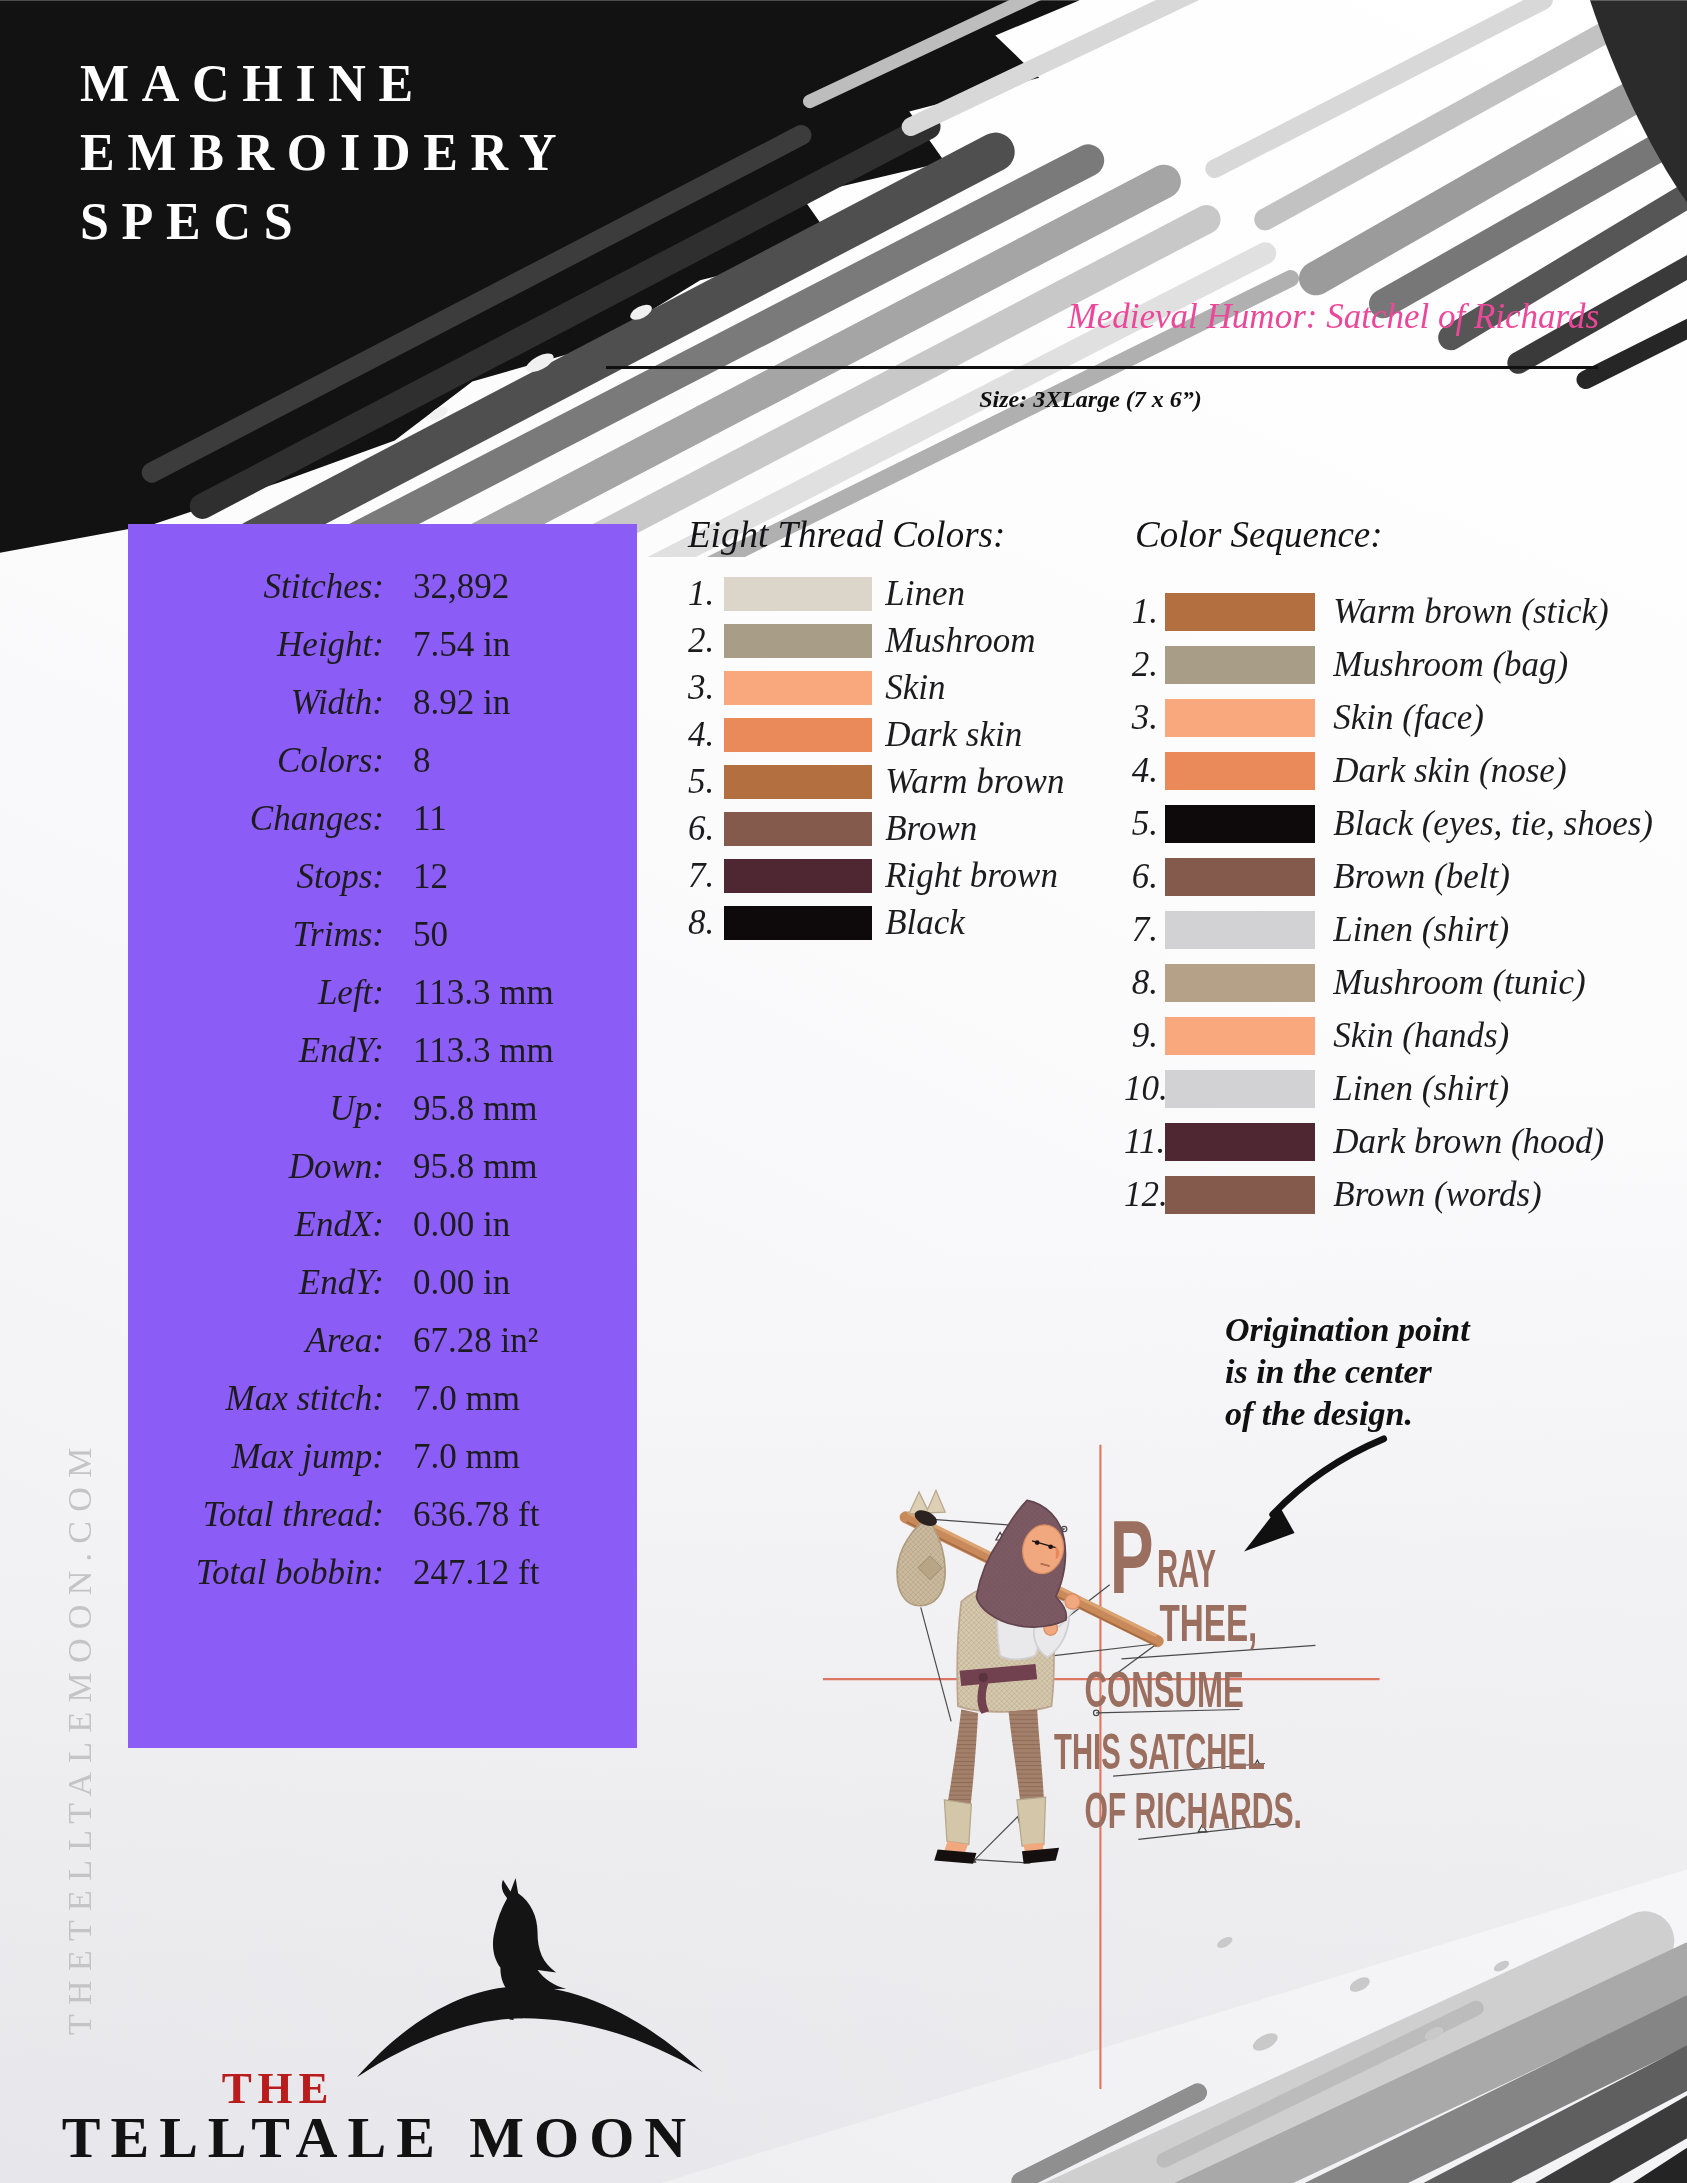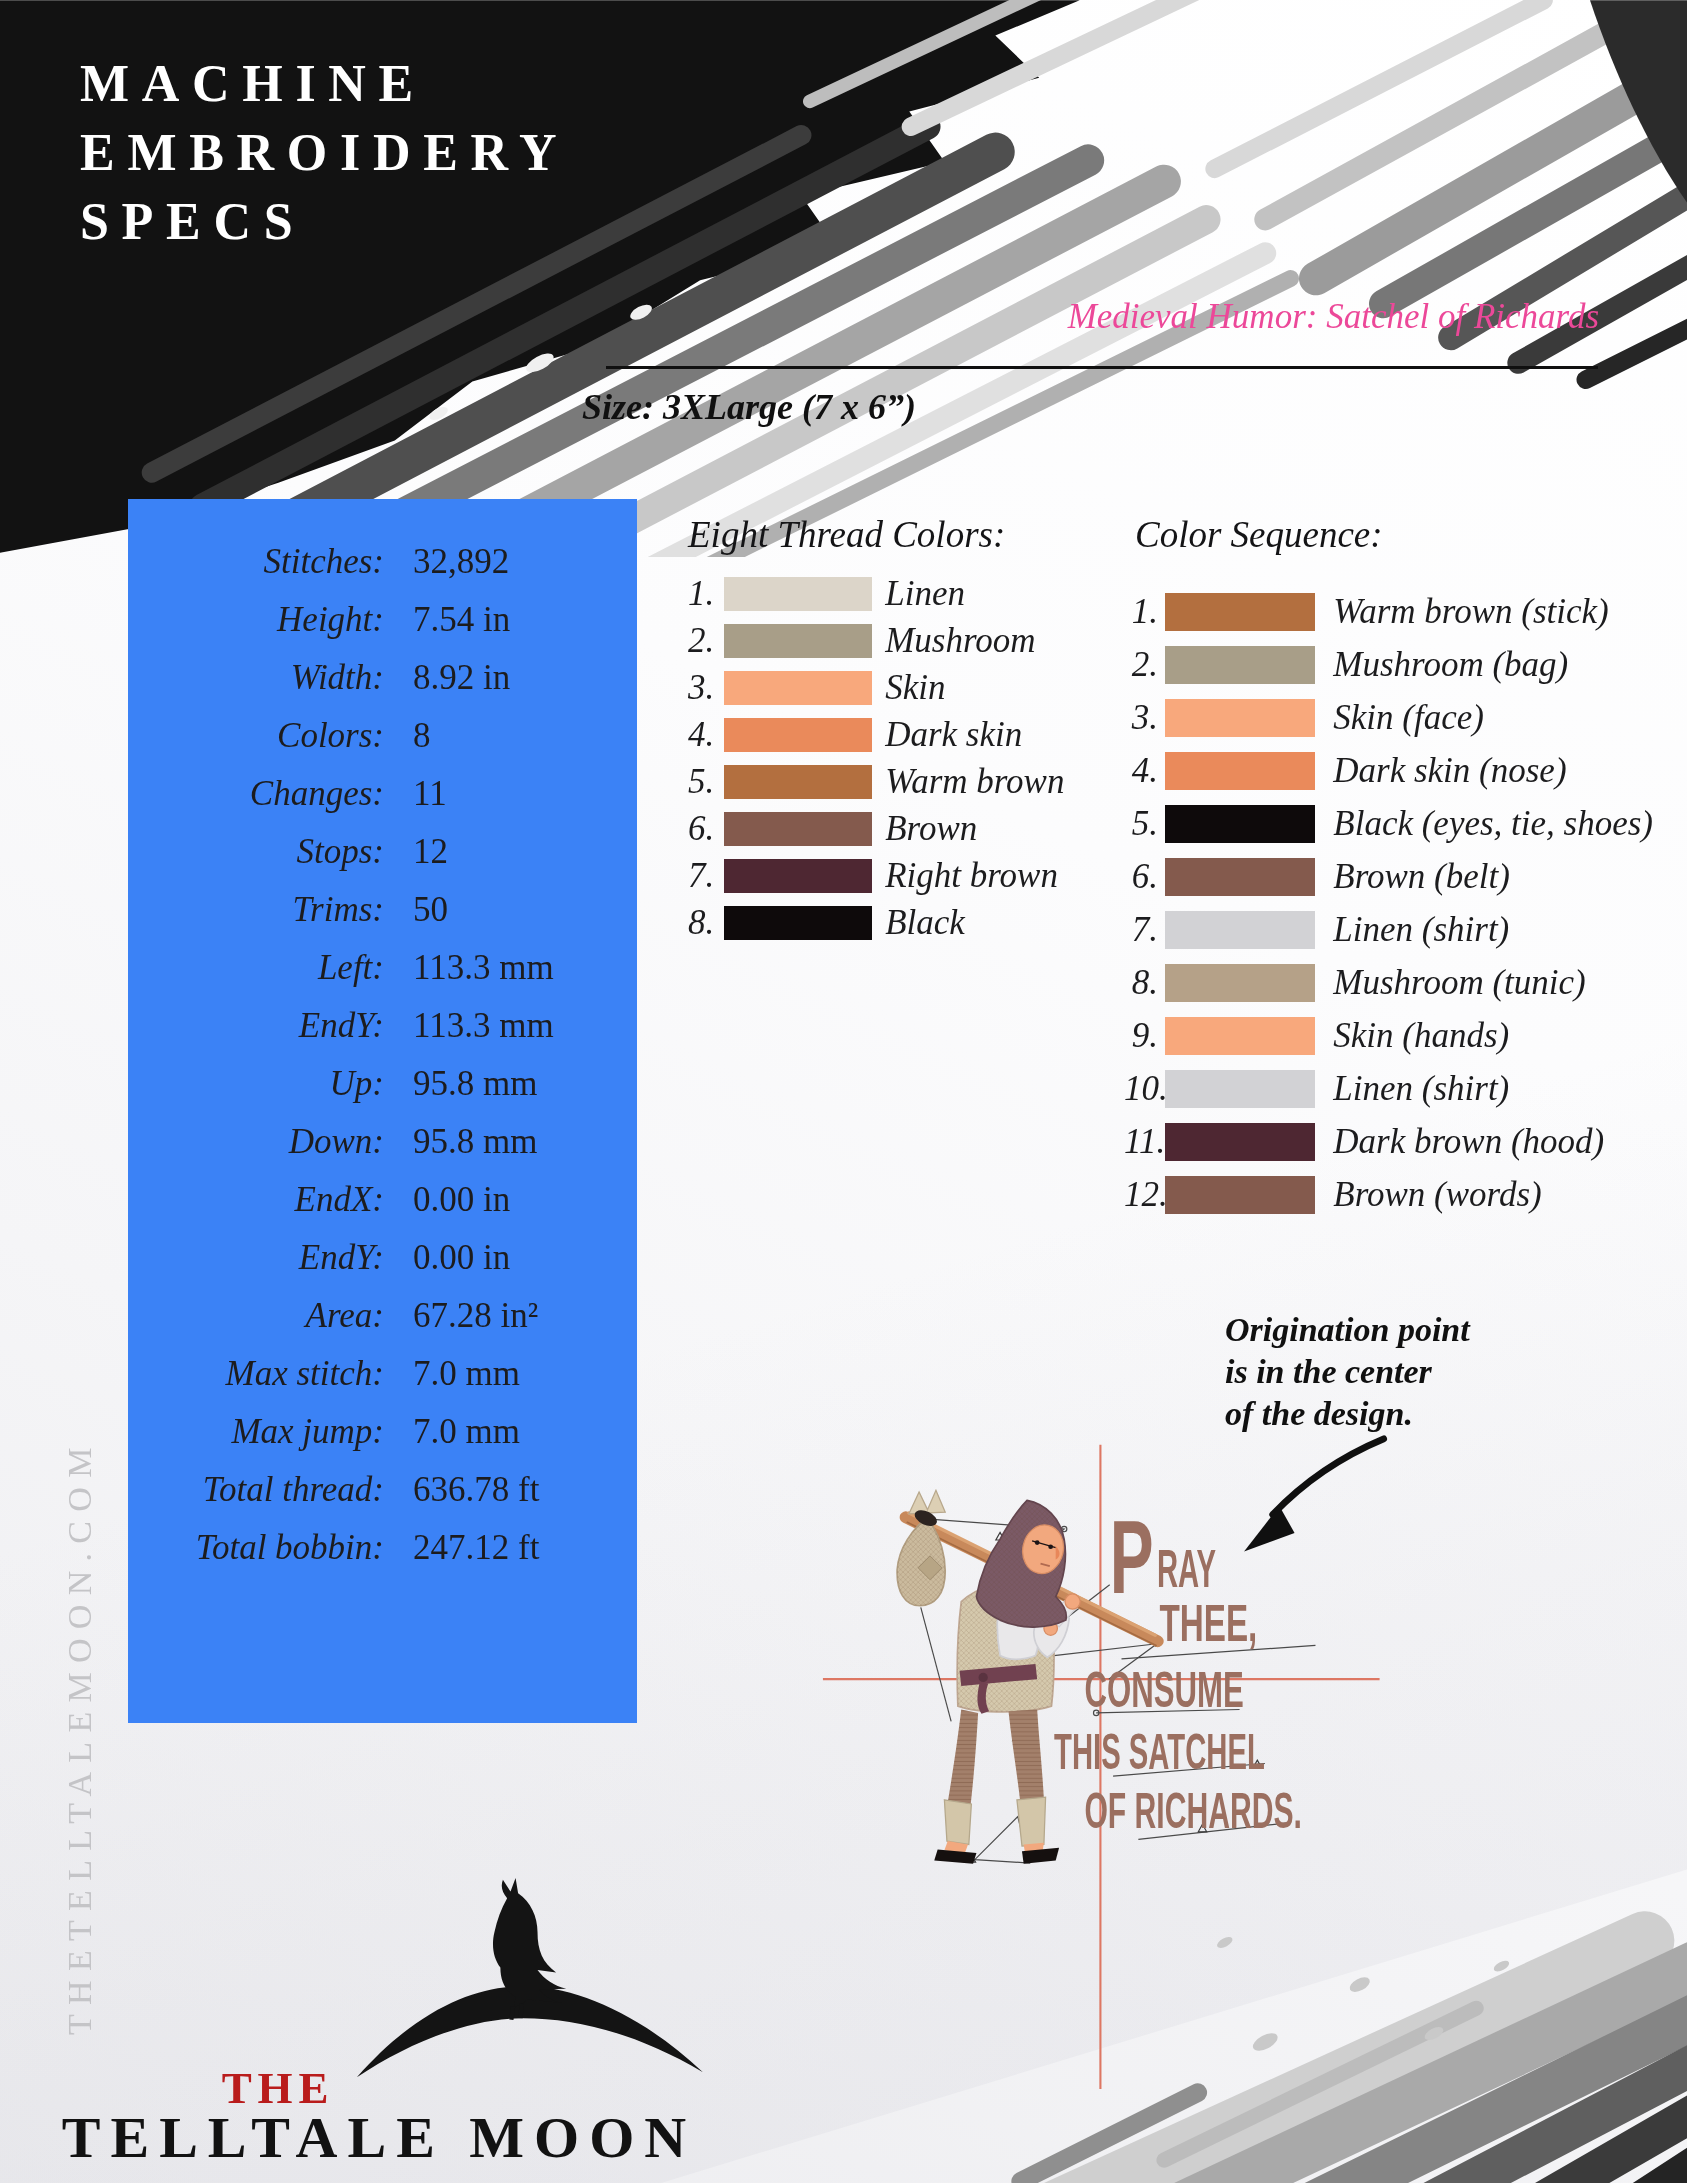--- a/index.html
+++ b/index.html
@@ -23,25 +23,25 @@
   .brush-bottom{left:911px;top:1814px;}
   .page-title{
     left:80px;top:49px;
     color:#ffffff;
     font-size:52px;line-height:69px;
     font-weight:600;letter-spacing:12.7px;
   }
   .design-title-block{left:582px;top:297px;width:1017px;text-align:right;}
   .design-title{font-size:35px;font-weight:400;font-style:italic;color:#ec4899;}
   .title-rule{left:606px;top:366px;width:992px;height:3.4px;background:#101010;}
-  .size-label{left:582px;top:386px;width:1017px;text-align:left;font-size:36px;font-weight:700;font-style:italic;color:#101010;}
+  .size-label{left:582px;top:386px;width:1017px;text-align:center;font-size:24px;font-weight:700;font-style:italic;color:#101010;}
   
   .stats-panel{
-    left:128px;top:499px;width:509px;height:1224px;
-    background:#3b82f6;
+    left:128px;top:524px;width:509px;height:1224px;
+    background:#8b5cf6;
     padding-top:34px;box-sizing:border-box;
   }
   .stat-row{display:flex;align-items:center;height:58px;}
   .stat-label{width:256px;text-align:right;font-style:italic;font-size:35px;}
   .stat-value{margin-left:29px;font-size:35px;}
   
   .section-heading{font-style:italic;font-size:37px;color:#141416;}
   .thread-heading{left:688px;top:513px;}
   .seq-heading{left:1135px;top:513px;}
   .thread-items{left:688px;top:570px;}

